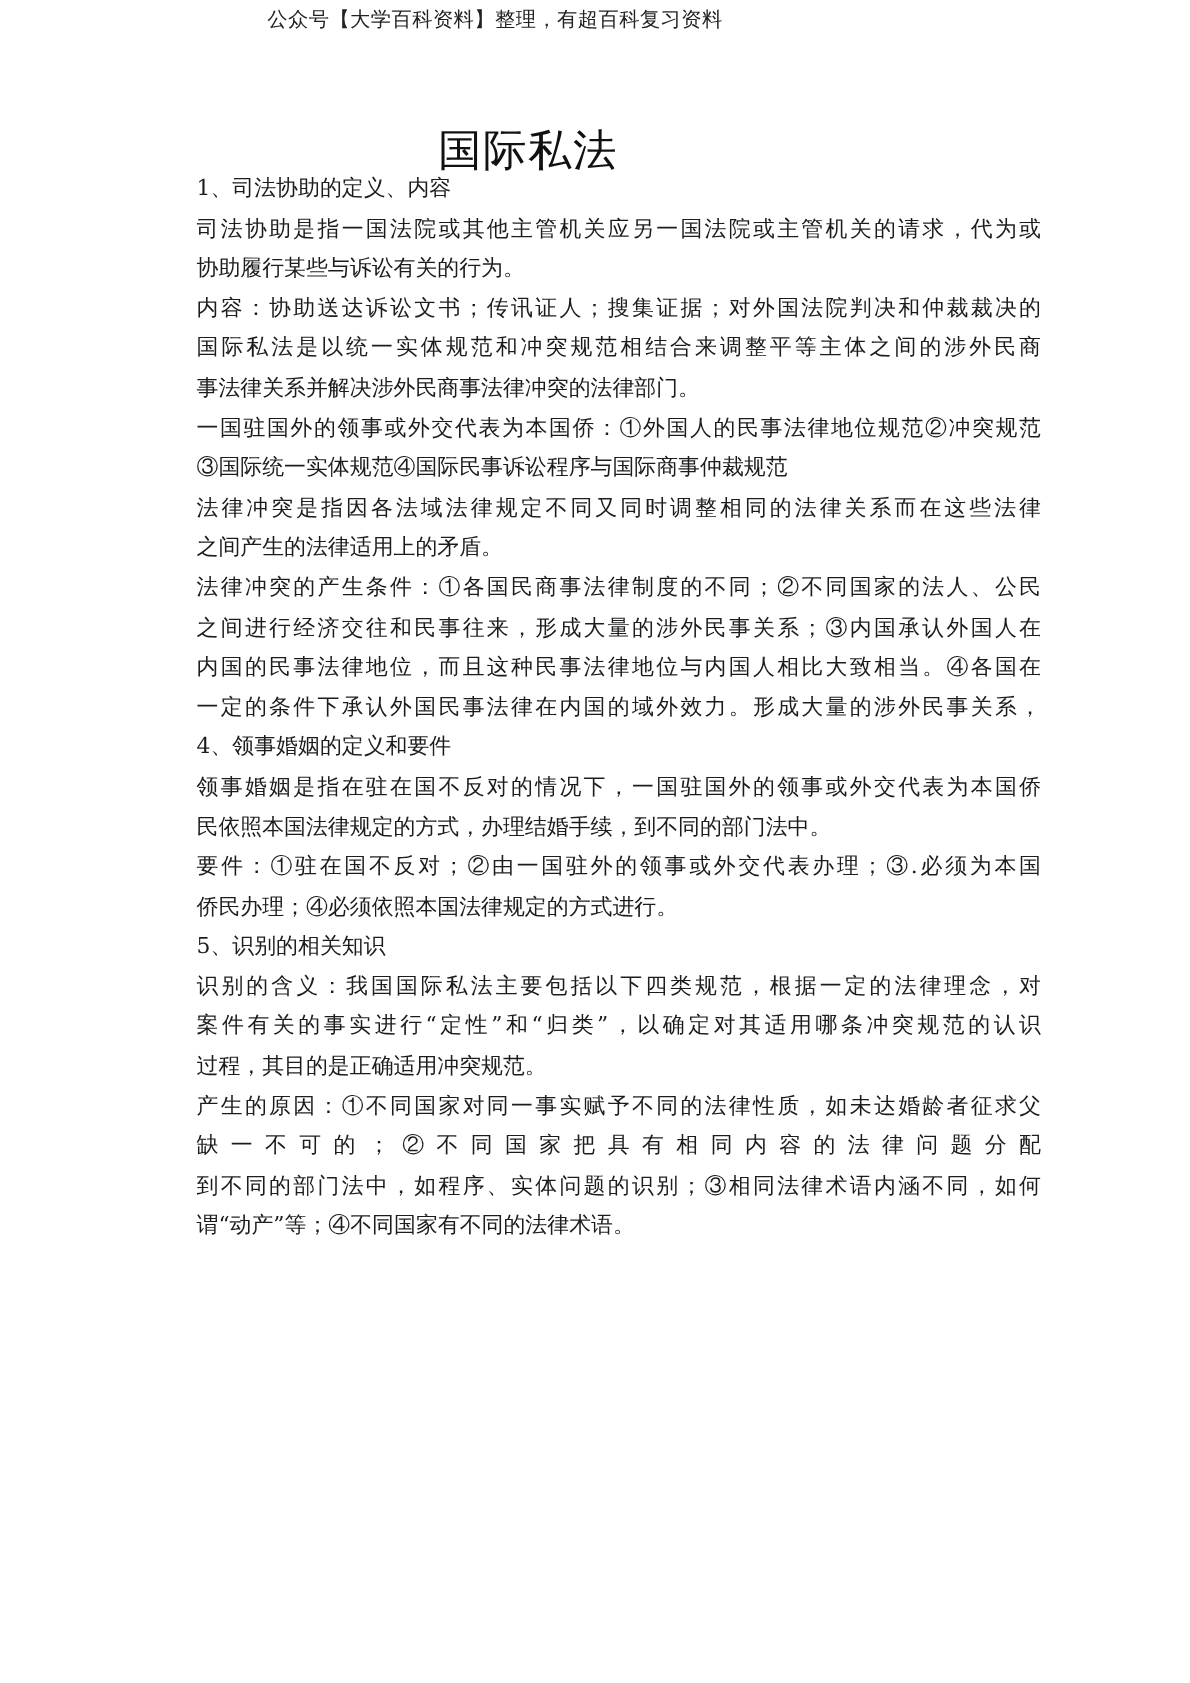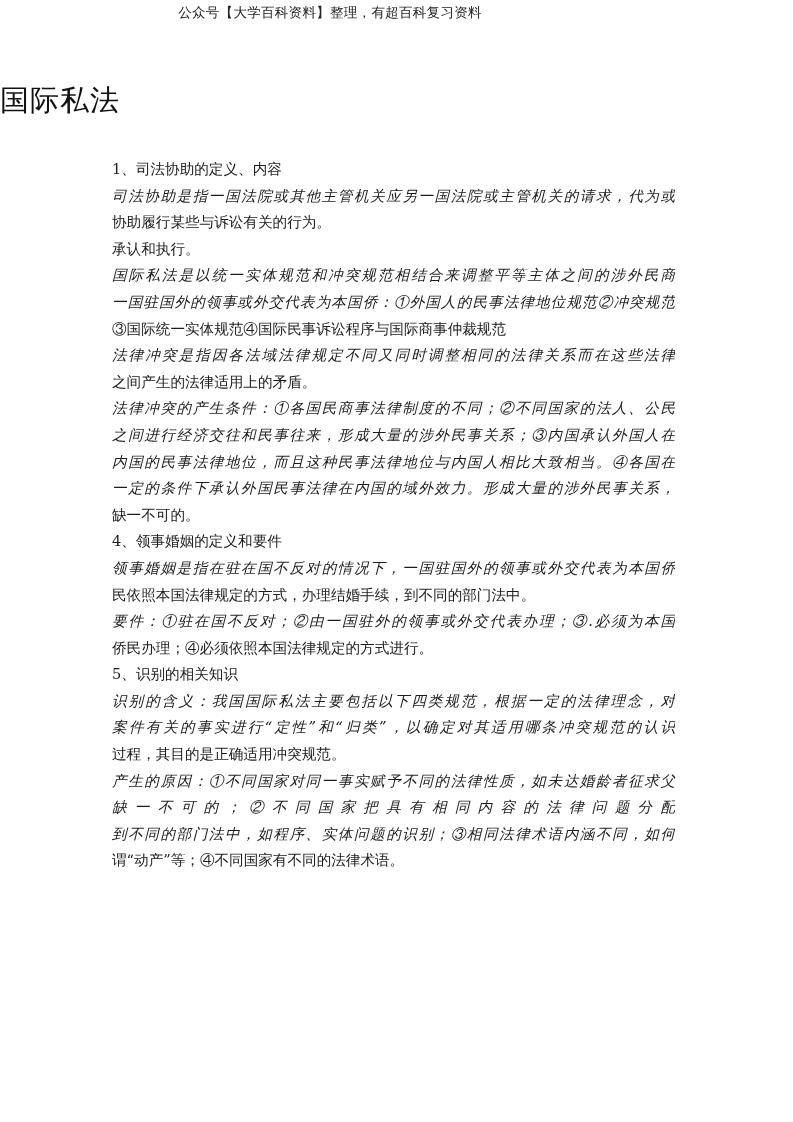--- a/index.html
+++ b/index.html
@@ -7,62 +7,62 @@
     width: 793px; height: 1122px; position: relative; overflow: hidden;
     font-family: "DejaVu Serif", "Liberation Serif", serif;
     color: #1a1a1a;
   }
   .header-note {
     position: absolute; top: 4px; left: 0; width: 660px;
     text-align: center; font-size: 13.5px; color: #222; letter-spacing: 0.3px;
   }
   .doc-title {
     position: absolute; top: 62px; left: 0; width: 704px;
-    text-align: left; font-size: 29px; font-family: "DejaVu Sans", "Liberation Sans", sans-serif;
+    text-align: center; font-size: 29px; font-family: "DejaVu Sans", "Liberation Sans", sans-serif;
     color: #111; letter-spacing: 1px; font-weight: normal;
   }
   .content {
-    position: absolute; top: 113px; left: 112px; width: 563px; margin-top: 43px;
+    position: absolute; top: 113px; left: 131px; width: 563px;
   }
   .line {
     height: 26.6px; line-height: 26.6px; font-size: 14.6px;
     white-space: nowrap; overflow: visible; color: #1c1c1c;
   }
-  .line.justify { text-align: justify; text-align-last: justify; white-space: normal; height: 26.6px; overflow: hidden; font-style: italic; }
+  .line.justify { text-align: justify; text-align-last: justify; white-space: normal; height: 26.6px; overflow: hidden; }
 </style>
 </head>
 <body>
 
 <div class="header-note">公众号【大学百科资料】整理，有超百科复习资料</div>
 
 <h1 class="doc-title">国际私法</h1>
 
 <div class="content">
 
   <div>
     <div class="line">1、司法协助的定义、内容</div>
     <div class="line justify">司法协助是指一国法院或其他主管机关应另一国法院或主管机关的请求，代为或</div>
     <div class="line">协助履行某些与诉讼有关的行为。</div>
-    <div class="line">承认和执行。</div>
+    <div class="line justify">内容：协助送达诉讼文书；传讯证人；搜集证据；对外国法院判决和仲裁裁决的</div>
   </div>
 
   <div>
     <div class="line justify">国际私法是以统一实体规范和冲突规范相结合来调整平等主体之间的涉外民商</div>
+    <div class="line">事法律关系并解决涉外民商事法律冲突的法律部门。</div>
     <div class="line justify">一国驻国外的领事或外交代表为本国侨：①外国人的民事法律地位规范②冲突规范</div>
     <div class="line">③国际统一实体规范④国际民事诉讼程序与国际商事仲裁规范</div>
   </div>
 
   <div>
     <div class="line justify">法律冲突是指因各法域法律规定不同又同时调整相同的法律关系而在这些法律</div>
     <div class="line">之间产生的法律适用上的矛盾。</div>
     <div class="line justify">法律冲突的产生条件：①各国民商事法律制度的不同；②不同国家的法人、公民</div>
     <div class="line justify">之间进行经济交往和民事往来，形成大量的涉外民事关系；③内国承认外国人在</div>
     <div class="line justify">内国的民事法律地位，而且这种民事法律地位与内国人相比大致相当。④各国在</div>
     <div class="line justify">一定的条件下承认外国民事法律在内国的域外效力。形成大量的涉外民事关系，</div>
-    <div class="line">缺一不可的。</div>
   </div>
 
   <div>
     <div class="line">4、领事婚姻的定义和要件</div>
     <div class="line justify">领事婚姻是指在驻在国不反对的情况下，一国驻国外的领事或外交代表为本国侨</div>
     <div class="line">民依照本国法律规定的方式，办理结婚手续，到不同的部门法中。</div>
     <div class="line justify">要件：①驻在国不反对；②由一国驻外的领事或外交代表办理；③.必须为本国</div>
     <div class="line">侨民办理；④必须依照本国法律规定的方式进行。</div>
   </div>
 

